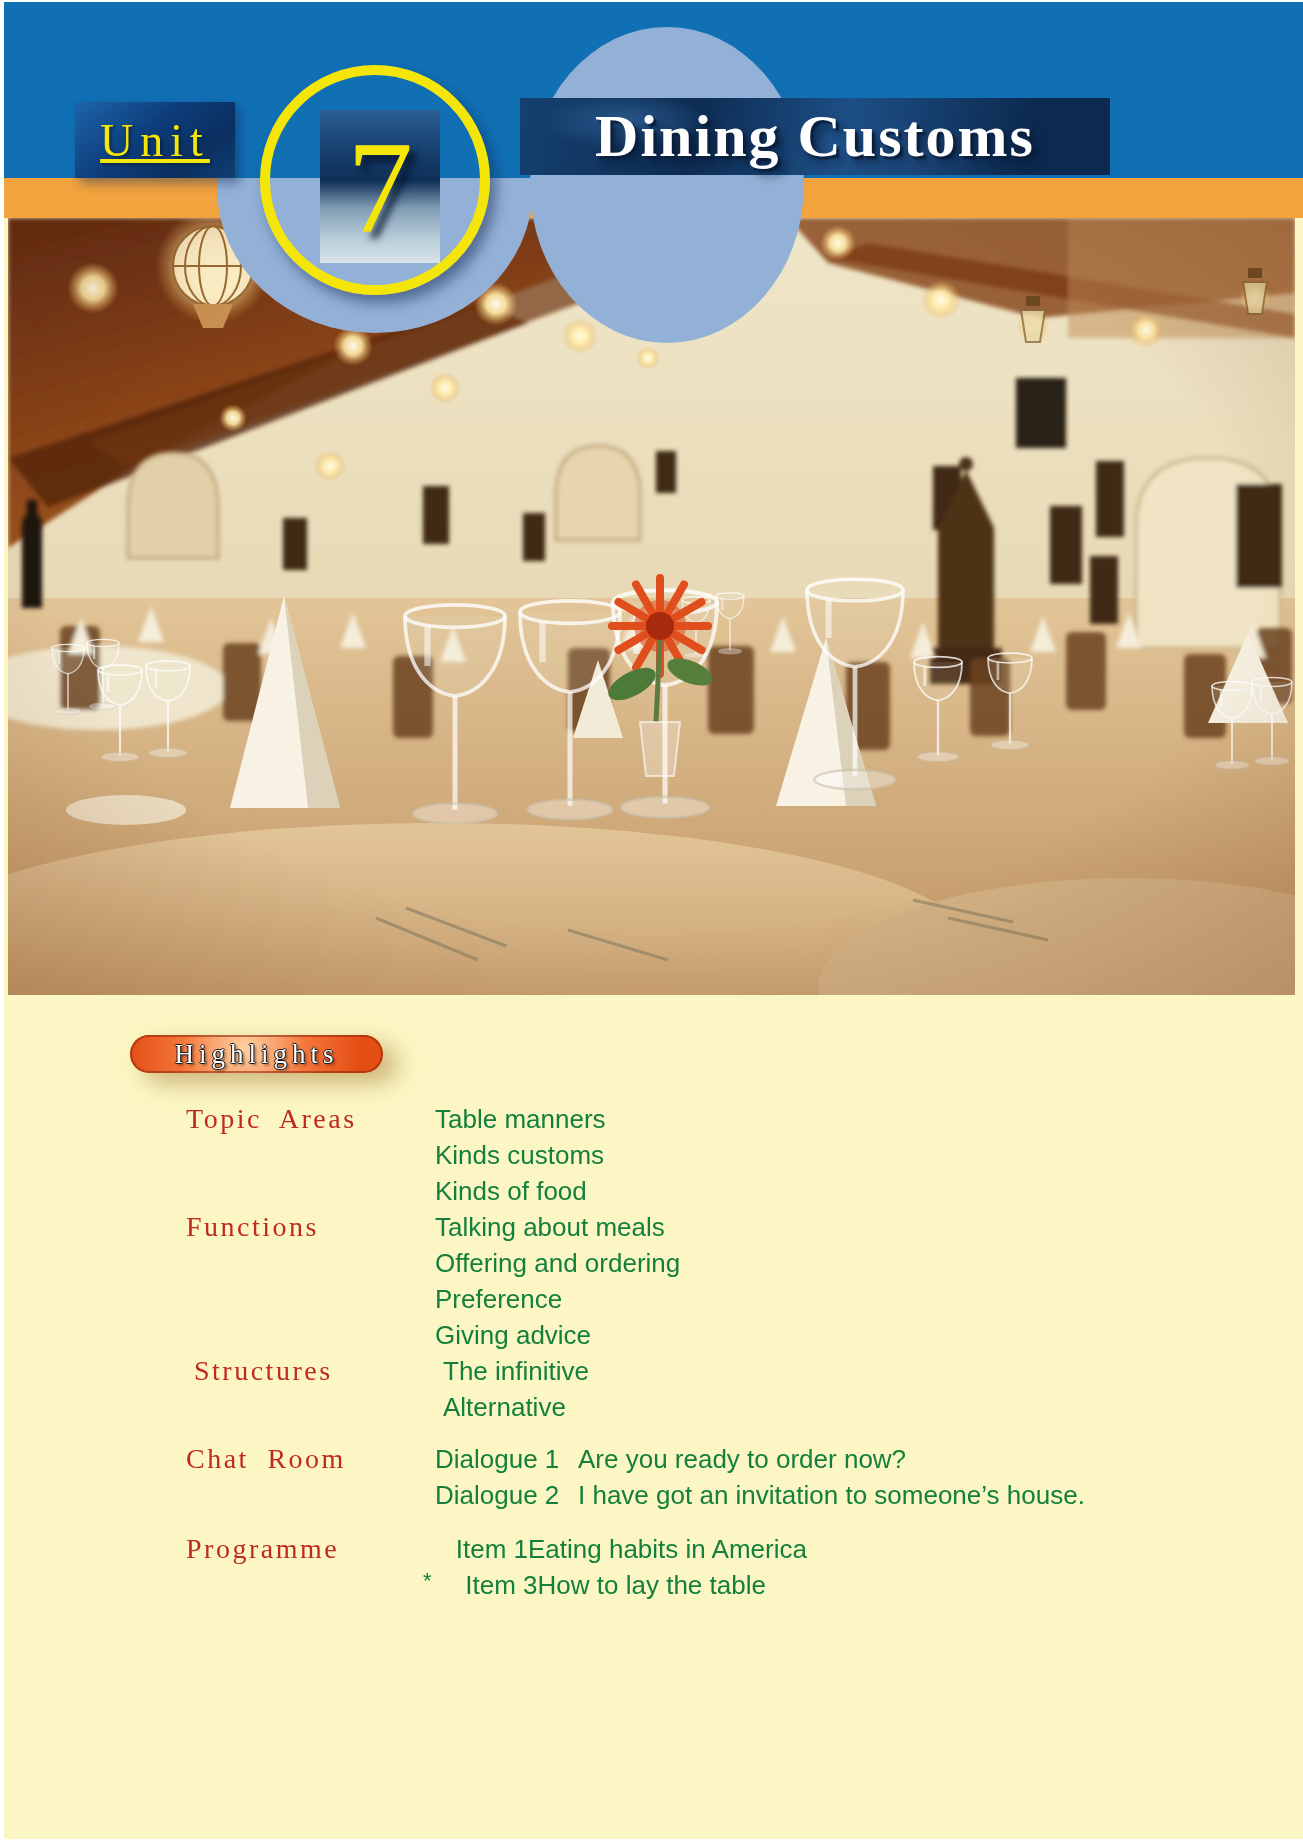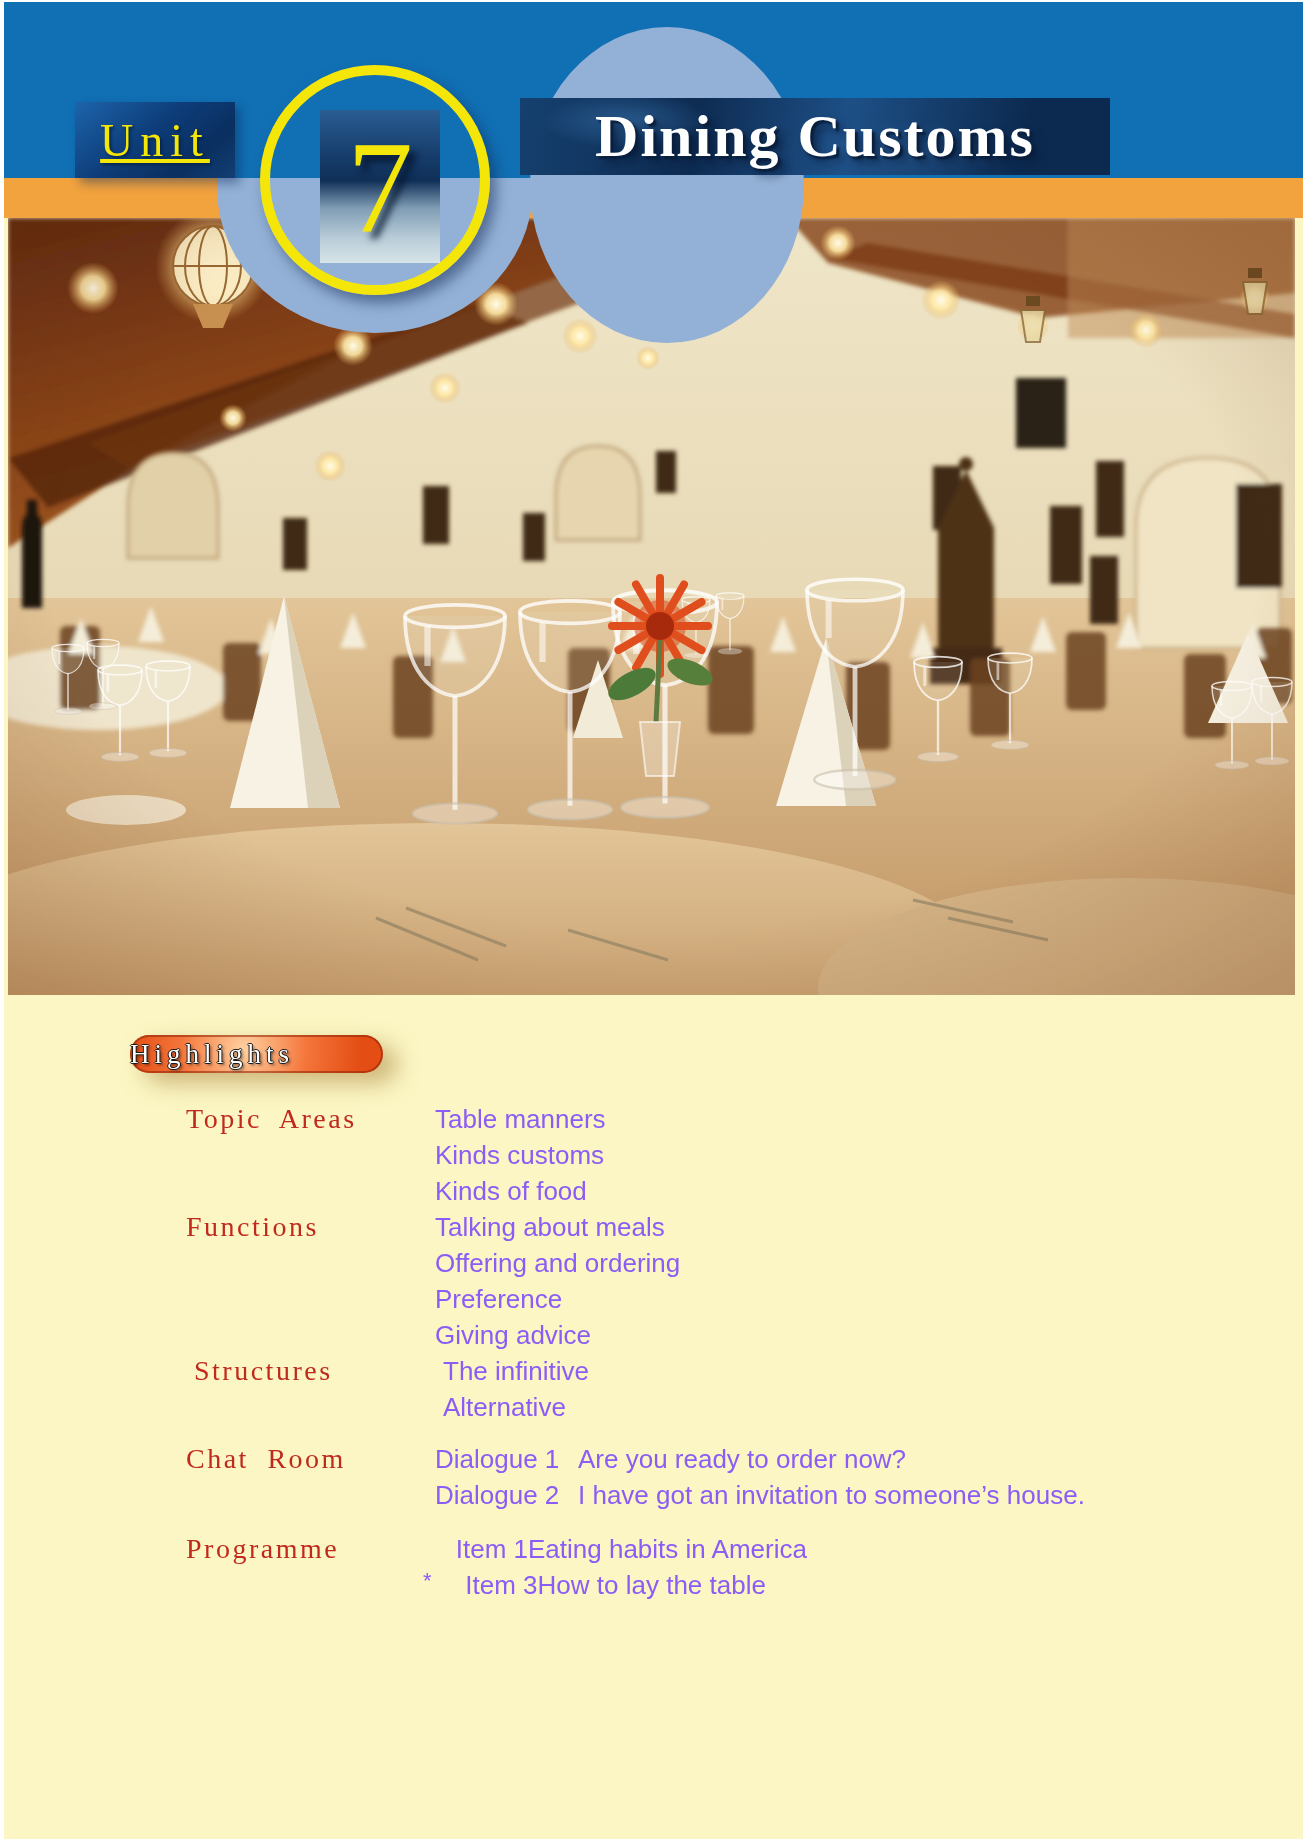--- a/index.html
+++ b/index.html
@@ -56,38 +56,38 @@
   }
   
   .photo{left:8px;top:218px;width:1287px;height:777px;z-index:1;background:#E8DBBB;overflow:hidden;}
   .photo svg{display:block;width:100%;height:100%;}
   
   .highlights{left:0;top:1035px;width:1303px;z-index:5;}
   .badge{
     position:absolute;left:130px;top:0;width:253px;height:38px;border-radius:19px;
     background:radial-gradient(circle at 45% 38%,#FFD2A2 0%,#F4753A 45%,#E44E15 82%);
     box-shadow:14px 10px 22px rgba(170,130,60,.55), inset 0 0 0 2px rgba(140,35,5,.55);
-    display:flex;align-items:center;justify-content:flex-start;
+    display:flex;align-items:center;justify-content:center;
   }
   .badge-label{
     font-family:"Liberation Serif","DejaVu Serif",serif;
     font-size:27px;color:#fff;letter-spacing:5px;
     text-shadow:-1px 0 #1a1a1a,1px 0 #1a1a1a,0 -1px #1a1a1a,0 1px #1a1a1a,2px 2px 3px rgba(0,0,0,.6);
   }
   .hl-rows{position:absolute;left:0;top:66px;width:1303px;}
   .hl-row{display:flex;align-items:flex-start;}
   .hl-label{
     margin-left:186px;width:249px;flex:0 0 249px;
     font-family:"Liberation Serif","DejaVu Serif",serif;
     font-size:28px;line-height:36px;color:#C02A1E;
     letter-spacing:2.5px;word-spacing:9px;
   }
   .hl-label.indent{padding-left:8px;}
   .hl-items{flex:1;}
-  .hl-item{font-size:26px;line-height:36px;color:#8b5cf6;}
+  .hl-item{font-size:26px;line-height:36px;color:#15803d;}
   .sec-chat{margin-top:16px;}
   .sec-prog{margin-top:18px;}
   .num{display:inline-block;}
   .num-wide{width:143px;}
   .num-med{width:93px;text-align:right;}
   .prefix{position:relative;top:-6px;font-size:22px;margin-right:1px;margin-left:-12px;}
   
   .edge-left{left:0;top:0;width:4px;height:1843px;background:#ffffff;z-index:9;}
   .edge-top{left:0;top:0;width:1303px;height:2px;background:#ffffff;z-index:9;}
   .edge-bottom{left:0;top:1839px;width:1303px;height:4px;background:#ffffff;z-index:9;}

